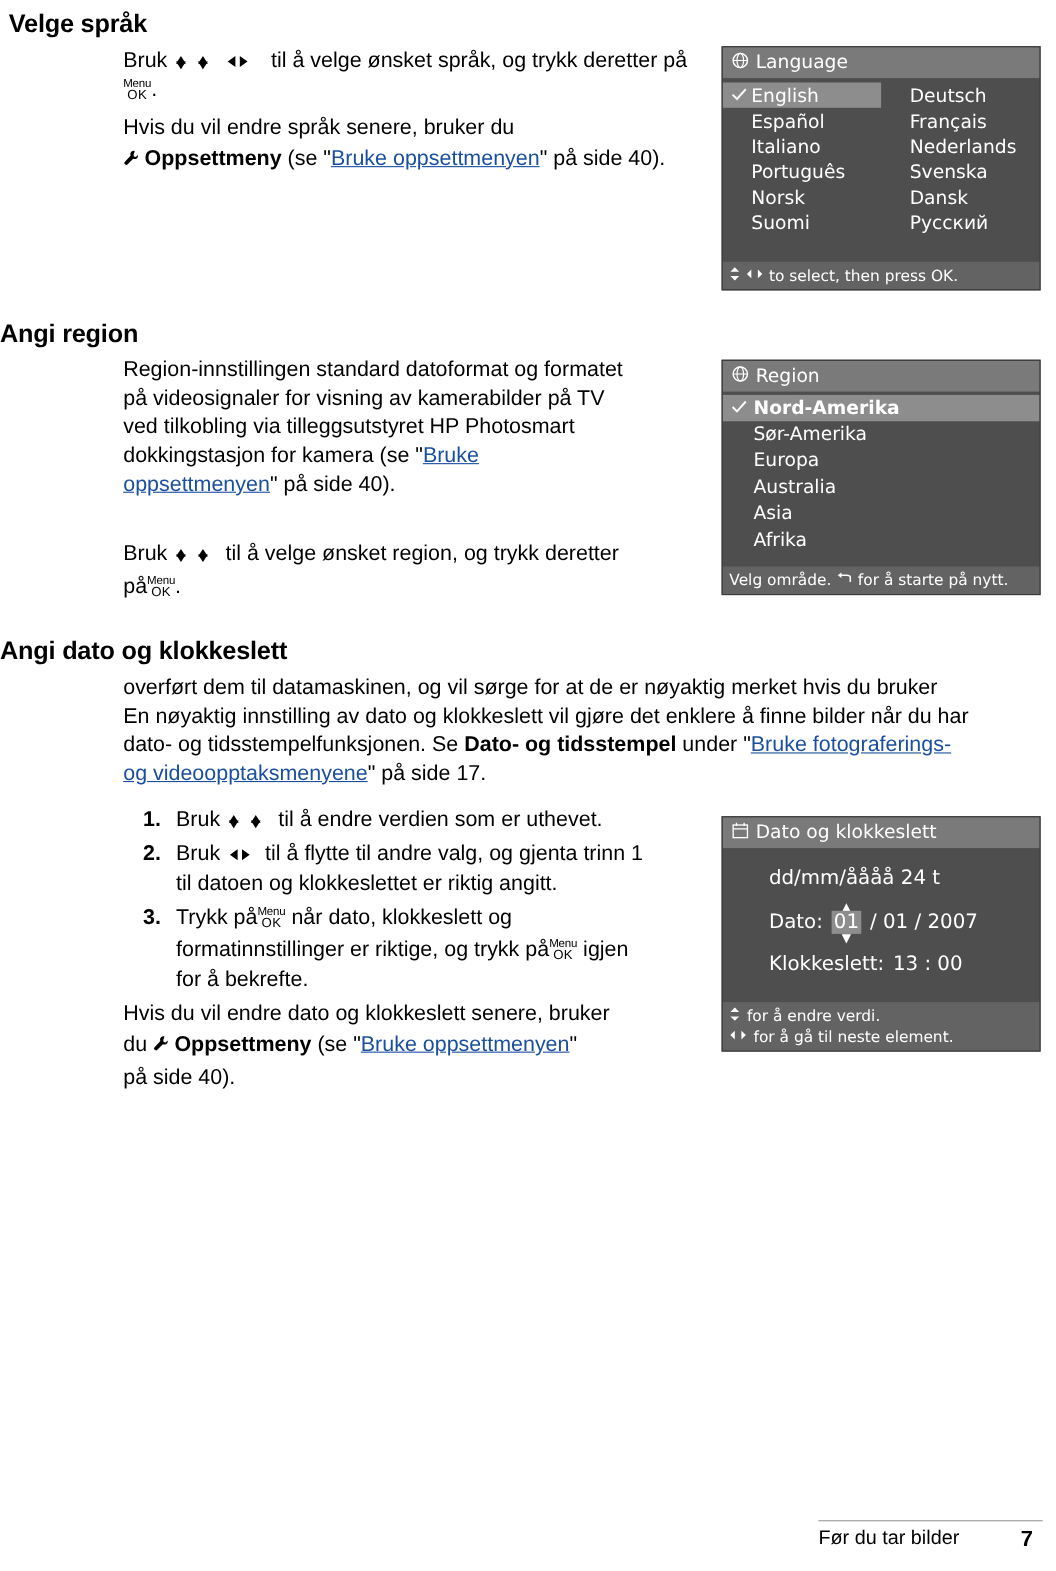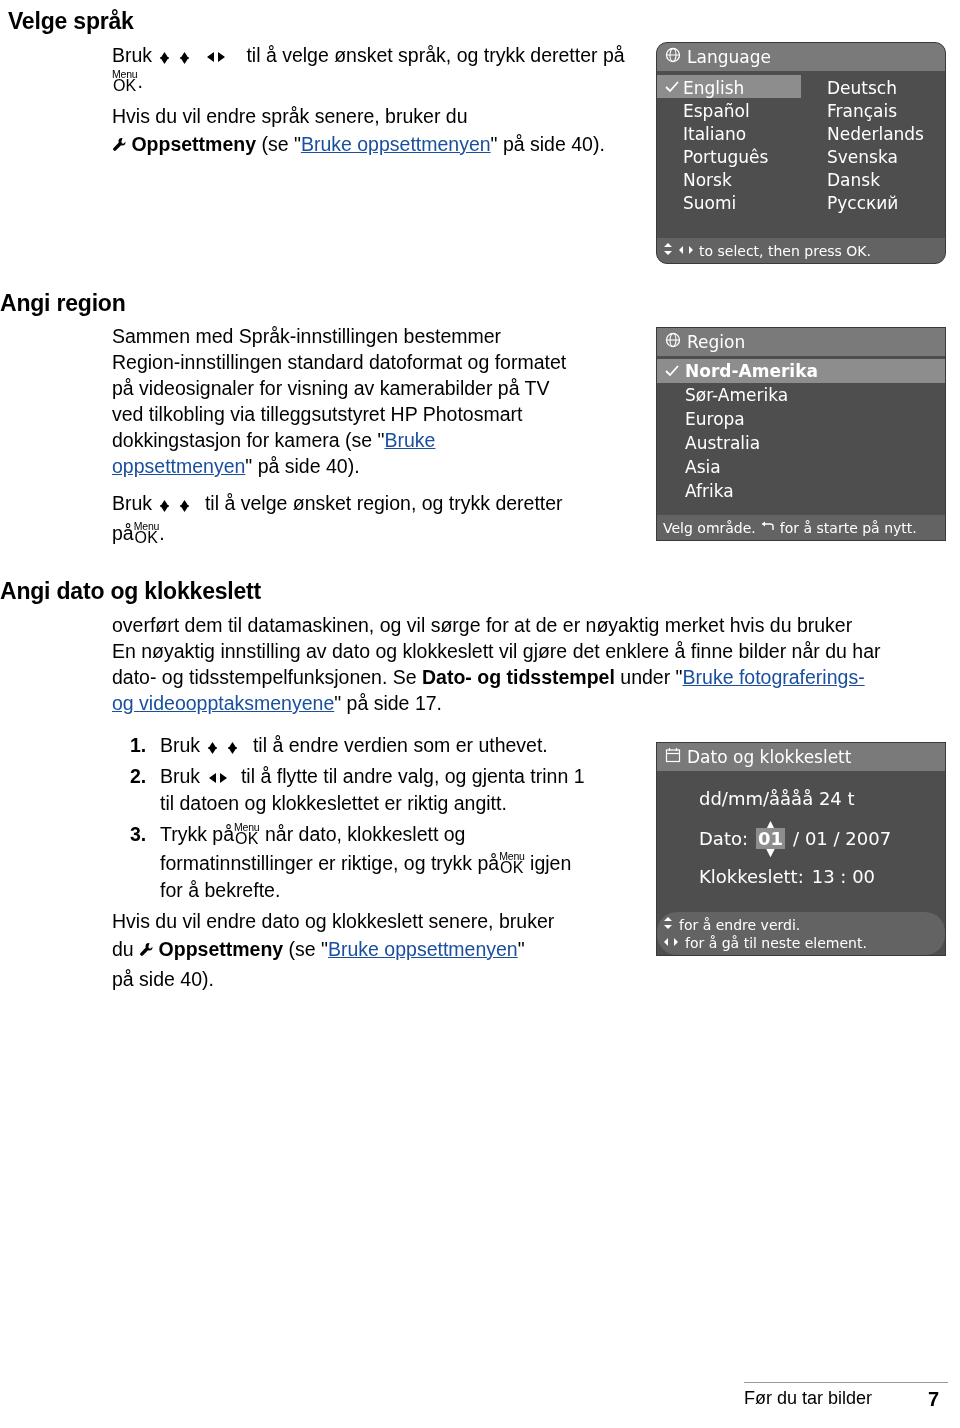--- a/index.html
+++ b/index.html
@@ -53,21 +53,21 @@
   .okbtn {
     display: inline-block;
     vertical-align: -3px;
     text-align: center;
     line-height: 1;
     font-size: 10.5px;
     font-family: "Liberation Sans", sans-serif;
     color: #000;
   }
   .okbtn .m { display: block; font-size: 10.5px; letter-spacing: -0.2px;}
-  .okbtn .o { display: block; font-size: 16px; margin-top: -1px; letter-spacing: 0.3px;}
+  .okbtn .o { display: block; font-size: 12px; margin-top: -1px; letter-spacing: 0.3px;}
 
   
   .wrench {
     display: inline-block;
     vertical-align: -2px;
   }
 
   
   .lcd {
     position: absolute;
@@ -136,21 +136,20 @@
   .region-item.sel { background: #8d8d8d; font-weight: bold; }
 
   .dt-body {
     padding: 14px 0 0 0;
     font-size: 18px;
   }
   .dt-row { padding: 3px 0 3px 42px; display:flex; align-items:center; gap:8px;}
   .dt-hl {
     background: #8d8d8d;
     padding: 0 2px;
-    font-weight: bold;
   }
   .dt-caret {
     display:block;
     text-align:center;
     font-size: 11px;
     line-height: 7px;
   }
 
   
   .footer-rule {
@@ -218,21 +217,21 @@
       <span class="wrench">
         <svg width="14" height="16" viewBox="0 0 14 16">
           <path d="M10.5 1.2c-2 -0.6 -4 0.8 -4 2.9 0 0.5 0.1 0.9 0.3 1.3L1.4 11.2c-0.5 0.5 -0.5 1.3 0 1.8l0.6 0.6c0.5 0.5 1.3 0.5 1.8 0l5.3 -5.3c0.4 0.2 0.9 0.3 1.4 0.3 1.9 0 3.4 -1.8 2.9 -3.8l-1.9 1.9 -1.7 -0.4 -0.4 -1.7z" fill="#000"></path>
         </svg>
       </span>
       <span class="bold">Oppsettmeny</span>
       <span>(se "</span><span class="link">Bruke oppsettmenyen</span><span>" på side 40).</span>
     </div>
   </div>
 
-  <div class="lcd" style="left:656px; top:42px; width:288px; height:220px;border-radius:11px;">
+  <div class="lcd" style="left:656px; top:42px; width:288px; height:220px;">
     <div class="titlebar">
       <span>
         <svg width="16" height="16" viewBox="0 0 16 16">
             <circle cx="8" cy="8" r="6.5" fill="none" stroke="#fff" stroke-width="1.3"></circle>
             <ellipse cx="8" cy="8" rx="3" ry="6.5" fill="none" stroke="#fff" stroke-width="1.1"></ellipse>
             <line x1="1.5" y1="8" x2="14.5" y2="8" stroke="#fff" stroke-width="1.1"></line>
           </svg>
       </span>
       <span>Language</span>
     </div>
@@ -292,21 +291,20 @@
             <polygon points="15,6 11,2 11,10" fill="#fff"></polygon>
           </svg>
       </span>
       <span>to select, then press OK.</span>
     </div>
   </div>
 
   <h1 class="section-title" style="position:absolute; left:0px; top:290px;">Angi region</h1>
 
   <div class="body-text" style="position:absolute; left:112px; top:323px; width:520px;">
-    <div>Sammen med Språk-innstillingen bestemmer</div>
     <div>Region-innstillingen standard datoformat og formatet</div>
     <div>på videosignaler for visning av kamerabilder på TV</div>
     <div>ved tilkobling via tilleggsutstyret HP Photosmart</div>
     <div>
       <span>dokkingstasjon for kamera (se "</span><span class="link">Bruke</span>
     </div>
     <div>
       <span class="link">oppsettmenyen</span><span>" på side 40).</span>
     </div>
   </div>
@@ -468,21 +466,21 @@
           <span class="dt-hl">01</span>
           <span class="dt-caret">▼</span>
         </span>
         <span>/ 01 / 2007</span>
       </div>
       <div class="dt-row" style="margin-top:4px;">
         <span>Klokkeslett:</span>
         <span>13 : 00</span>
       </div>
     </div>
-    <div style="position:absolute; left:0; right:0; bottom:0; background:#636363; padding:4px 0 4px 6px;border-radius:20px;">
+    <div style="position:absolute; left:0; right:0; bottom:0; background:#636363; padding:4px 0 4px 6px;">
       <div style="display:flex; align-items:center; gap:6px; font-size:14px;">
         <span>
           <svg width="10" height="14" viewBox="0 0 10 14">
               <polygon points="5,1 9,5 1,5" fill="#fff"></polygon>
               <polygon points="5,13 9,9 1,9" fill="#fff"></polygon>
             </svg>
         </span>
         <span>for å endre verdi.</span>
       </div>
       <div style="display:flex; align-items:center; gap:6px; font-size:14px; margin-top:2px;">

